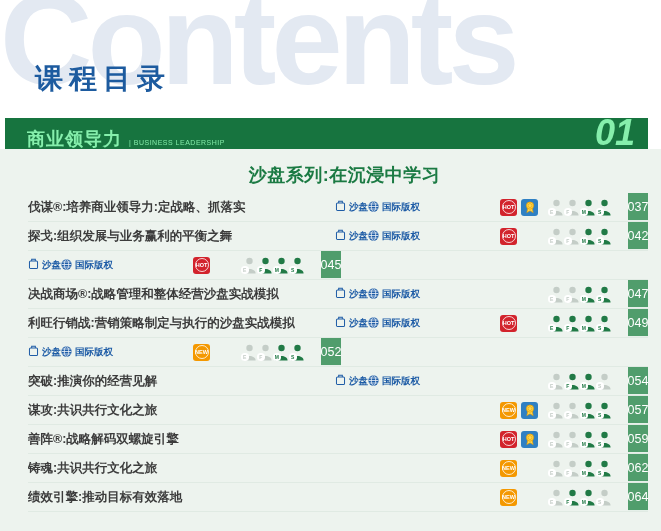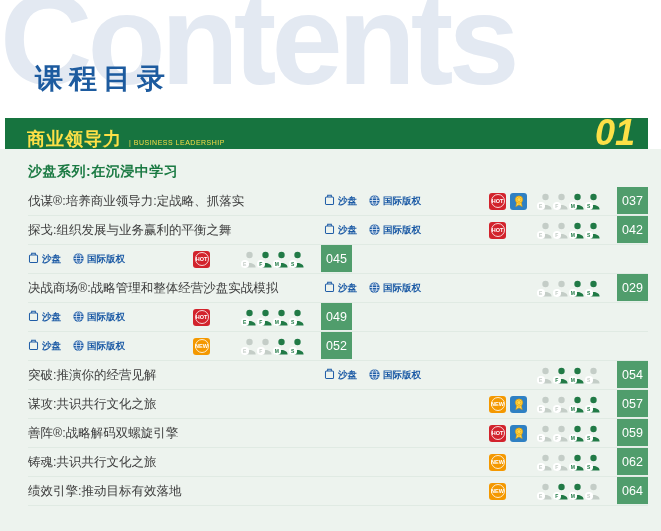--- a/index.html
+++ b/index.html
@@ -15,66 +15,66 @@
     font-size:128px;font-weight:bold;letter-spacing:-5px;
     color:#e3e9f2;white-space:nowrap;
   }
   .page-title{
     position:absolute;left:27px;top:52px;margin:8px;
     font-size:28px;font-weight:bold;color:#1d5b9f;letter-spacing:6px;
   }
   
   .cat-bar{
     position:absolute;top:118px;left:5px;right:13px;height:31px;
-    background:#17743f;color:#fde047;display:flex;align-items:baseline;
+    background:#17743f;color:#86efac;display:flex;align-items:baseline;
   }
   .cat-bar-inner{display:flex;align-items:baseline;width:100%;align-self:center;}
   .cat-cn{font-size:18px;font-weight:bold;margin-left:22px;letter-spacing:1px;}
   .cat-en{font-size:7px;margin-left:7px;opacity:.95;letter-spacing:.5px;}
   .cat-num{margin-left:auto;margin-right:13px;font-size:36px;font-weight:bold;font-style:italic;line-height:31px;}
   
   .content{
     position:absolute;top:149px;left:0;right:0;bottom:0;
     background:#edf3ee;padding-top:9px;
   }
   .group-title{
-    color:#1b7a43;font-weight:bold;font-size:14px;
-    padding:5px 0 6px 28px;letter-spacing:.5px;
+    color:#1b7a43;font-weight:bold;font-size:18px;
+    padding:5px 0 6px 28px;letter-spacing:.5px;text-align:center;
   }
   .course-row{
     display:flex;align-items:stretch;height:28px;
     margin-left:28px;margin-right:13px;
     border-bottom:1px solid #e0eae3;
   }
   .col-title{
     flex:1;min-width:0;font-size:12.5px;color:#3c3c3c;
-    display:flex;align-items:center;white-space:nowrap;overflow:hidden;
-  }
-  .col-tags{width:165px;display:flex;align-items:center;gap:12px;}
+    display:flex;align-items:center;white-space:nowrap;overflow:hidden;font-weight:bold;
+  }
+  .col-tags{width:165px;display:flex;align-items:center;}
   .tag{display:flex;align-items:center;gap:3px;color:#1e5ca6;font-size:9.5px;font-weight:bold;}
   .col-badges{width:46px;display:flex;align-items:center;gap:4px;}
   .badge{width:17px;height:17px;border-radius:3px;position:relative;display:flex;align-items:center;justify-content:center;flex:0 0 auto;}
   .badge.hot{background:#d2232c;}
   .badge.new{background:#f49800;}
   .badge.hot::before,.badge.new::before{
     content:"";position:absolute;inset:1.5px;border:1px solid rgba(255,255,255,.8);border-radius:50%;
   }
   .badge .btxt{position:relative;color:#fff;font-size:5.5px;font-weight:bold;letter-spacing:0;}
   .badge.award{background:#2f80c3;}
   .col-aud{width:66px;display:flex;align-items:center;justify-content:flex-end;gap:1px;margin-right:16px;}
   .person{position:relative;width:15px;height:17px;color:#217a46;flex:0 0 auto;}
   .person.inactive{color:#c4cdc7;}
   .person svg{display:block;}
   .person .plabel{
     position:absolute;left:-1px;bottom:0;width:7.5px;height:7.5px;border-radius:50%;
     background:#fff;color:currentColor;font-size:5px;font-weight:bold;
     display:flex;align-items:center;justify-content:center;
   }
   .col-page{
-    width:31px;background:#509d6c;color:#fff;font-size:12.5px;
+    width:20px;background:#509d6c;color:#fff;font-size:12.5px;
     display:flex;align-items:center;justify-content:center;
     border-bottom:1px solid rgba(255,255,255,.85);
   }
 </style>
 </head>
 <body>
 
 <div class="header">
   <div class="watermark">Contents</div>
   <h1 class="page-title">课程目录</h1>
@@ -342,23 +342,24 @@
       <span class="plabel">M</span>
     </span>
               <span class="person">
       <svg width="15" height="17" viewBox="0 0 16 18" fill="currentColor">
         <circle cx="8" cy="4.2" r="3.4"></circle>
         <path d="M1.5 17.5 C1.5 11 14.5 11 14.5 17.5 Z"></path>
       </svg>
       <span class="plabel">S</span>
     </span>
             </div>
-      <div class="col-page">029</div>
-    </div>
-          <div class="course-row">
+      <div class="col-page">047</div>
+    </div>
+          <div class="course-row">
+      <div class="col-title">利旺行销战:营销策略制定与执行的沙盘实战模拟</div>
       <div class="col-tags">
         <span class="tag">
           <span>
             <svg width="11" height="12" viewBox="0 0 12 13" fill="none" stroke="#1e5ca6" stroke-width="1.1">
               <rect x="1.6" y="3.2" width="8.8" height="8.2" rx="1.2"></rect>
               <path d="M4 3.2 V1.4 H8 V3.2"></path>
             </svg>
           </span>
           <span>沙盘</span>
         </span>

